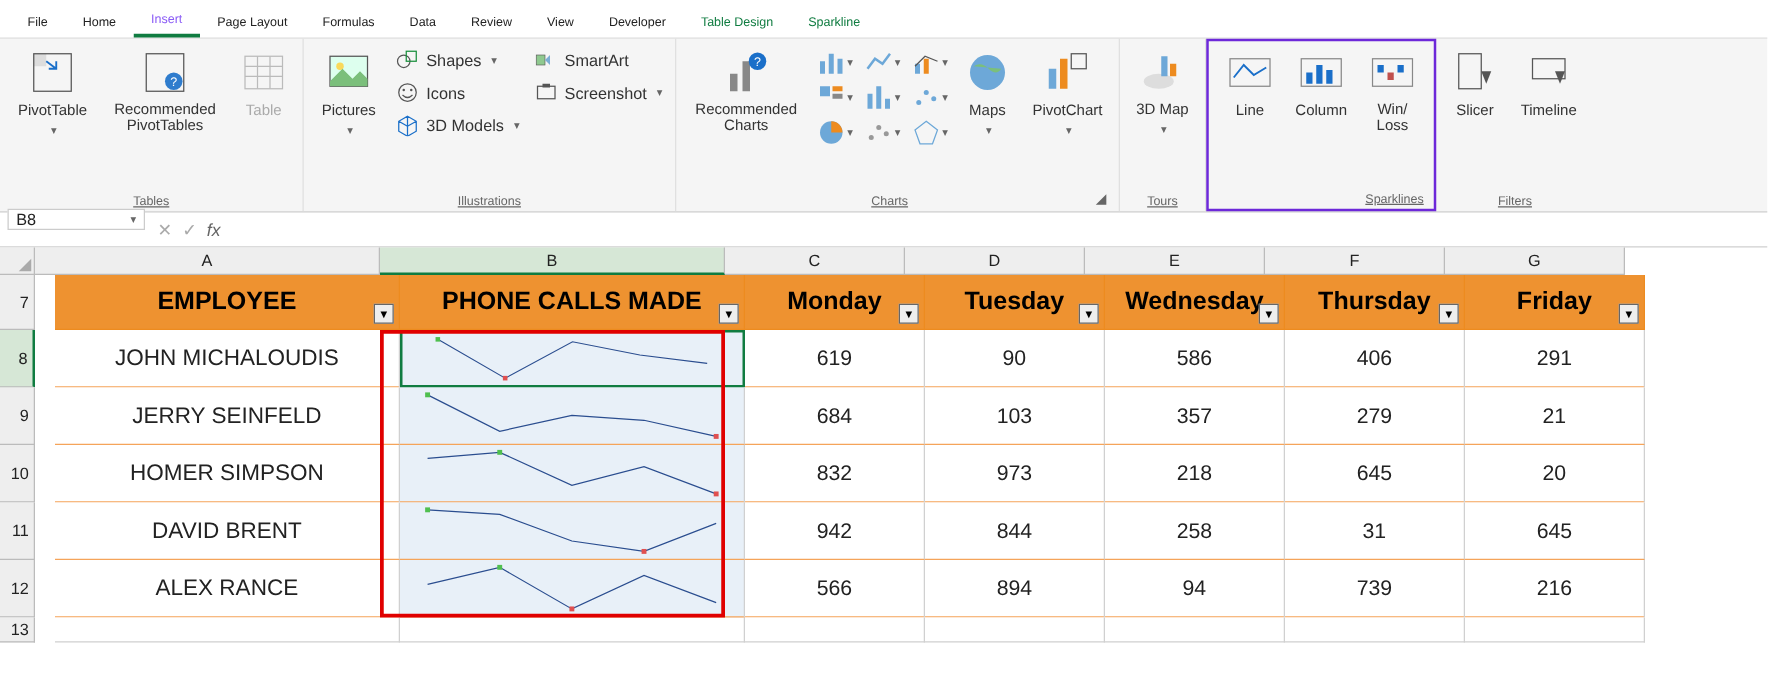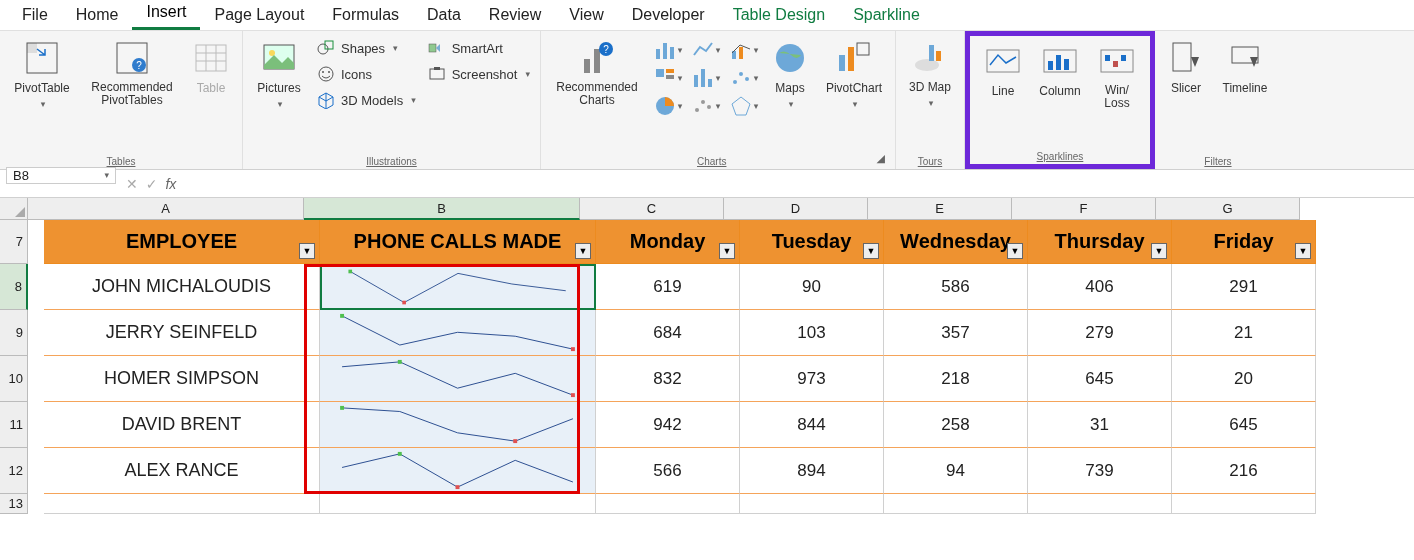--- a/index.html
+++ b/index.html
@@ -1,40 +1,40 @@
 <!DOCTYPE html>
 <html><head>
 <meta charset="utf-8">
 <style>
 * { box-sizing: border-box; margin: 0; padding: 0; font-family: "Segoe UI", Arial, sans-serif; }
 body { background: #fff; width: 1414px; height: 560px; overflow: hidden; color: #222; }
 
 
-.tab-bar { display: flex; padding: 4px 8px 0 8px; height: 30px; align-items: flex-end; gap: 0; font-size: 16px; }
+.tab-bar { display: flex; padding: 4px 8px 0 8px; height: 30px; align-items: flex-end; gap: 0; font-size: 10px; }
 .tab { padding: 4px 14px 6px 14px; cursor: pointer; color: #222; }
-.tab.active { color: #000000; border-bottom: 3px solid #107c41; font-weight: 400; }
+.tab.active { color: #8b5cf6; border-bottom: 3px solid #107c41; font-weight: 400; }
 .tab.contextual { color: #107c41; }
 
 
 .ribbon { display: flex; background: #f5f5f5; border-top: 1px solid #e0e0e0; border-bottom: 1px solid #d0d0d0; height: 140px; }
 .group { display: flex; flex-direction: column; justify-content: space-between; padding: 6px 6px 2px 6px; border-right: 1px solid #e0e0e0; }
 .group-body { display: flex; align-items: flex-start; gap: 4px; flex: 1; }
 .group-label { text-align: center; font-size: 10px; color: #666; padding-top: 2px; text-decoration: underline; }
 .big-btn { display: flex; flex-direction: column; align-items: center; justify-content: flex-start; width: 80px; text-align: center; font-size: 12px; color: #333; gap: 4px; padding: 2px 2px; cursor: pointer; }
 .big-btn .icon-box { width: 38px; height: 38px; display: flex; align-items: center; justify-content: center; }
 .big-btn.disabled { color: #aaa; }
 .small-list { display: flex; flex-direction: column; gap: 4px; justify-content: flex-start; }
 .small-btn { display: flex; align-items: center; gap: 6px; font-size: 13px; color: #333; padding: 2px 4px; cursor: pointer; white-space: nowrap; }
 .small-btn .icon-sm { width: 18px; height: 18px; display: flex; align-items: center; justify-content: center; }
 .chev { font-size: 9px; color: #666; margin-left: 2px; }
 .chart-grid { display: grid; grid-template-columns: repeat(3, 34px); grid-template-rows: repeat(3, 26px); gap: 2px 4px; }
 .chart-grid .cg-item { display: flex; align-items: center; justify-content: center; cursor: pointer; }
 .dialog-launch { font-size: 11px; color: #666; text-align: right; padding-right: 4px; cursor: pointer; position: relative; top: -2px; }
 
-.red-box { border: 5px solid #6d28d9; }
+.red-box { border: 2px solid #6d28d9; align-items: flex-end; }
 
 
 .formula-bar { display: flex; align-items: center; height: 28px; border-bottom: 1px solid #d0d0d0; }
 .name-box { width: 110px; border: 1px solid #ccc; margin: 2px 4px 19px 6px; display: flex; align-items: center; padding: 0 6px; font-size: 13px; justify-content: space-between; background: #fff; }
 .fx-controls { display: flex; align-items: center; gap: 8px; padding: 0 6px; color: #aaa; font-size: 14px; }
 .fx-input { flex: 1; height: 100%; padding: 0 6px; font-size: 13px; }
 
 
 .sheet-wrap { display: flex; }
 .corner { width: 28px; height: 22px; border-right: 1px solid #bbb; border-bottom: 1px solid #bbb; background: #eee; position: relative; }

